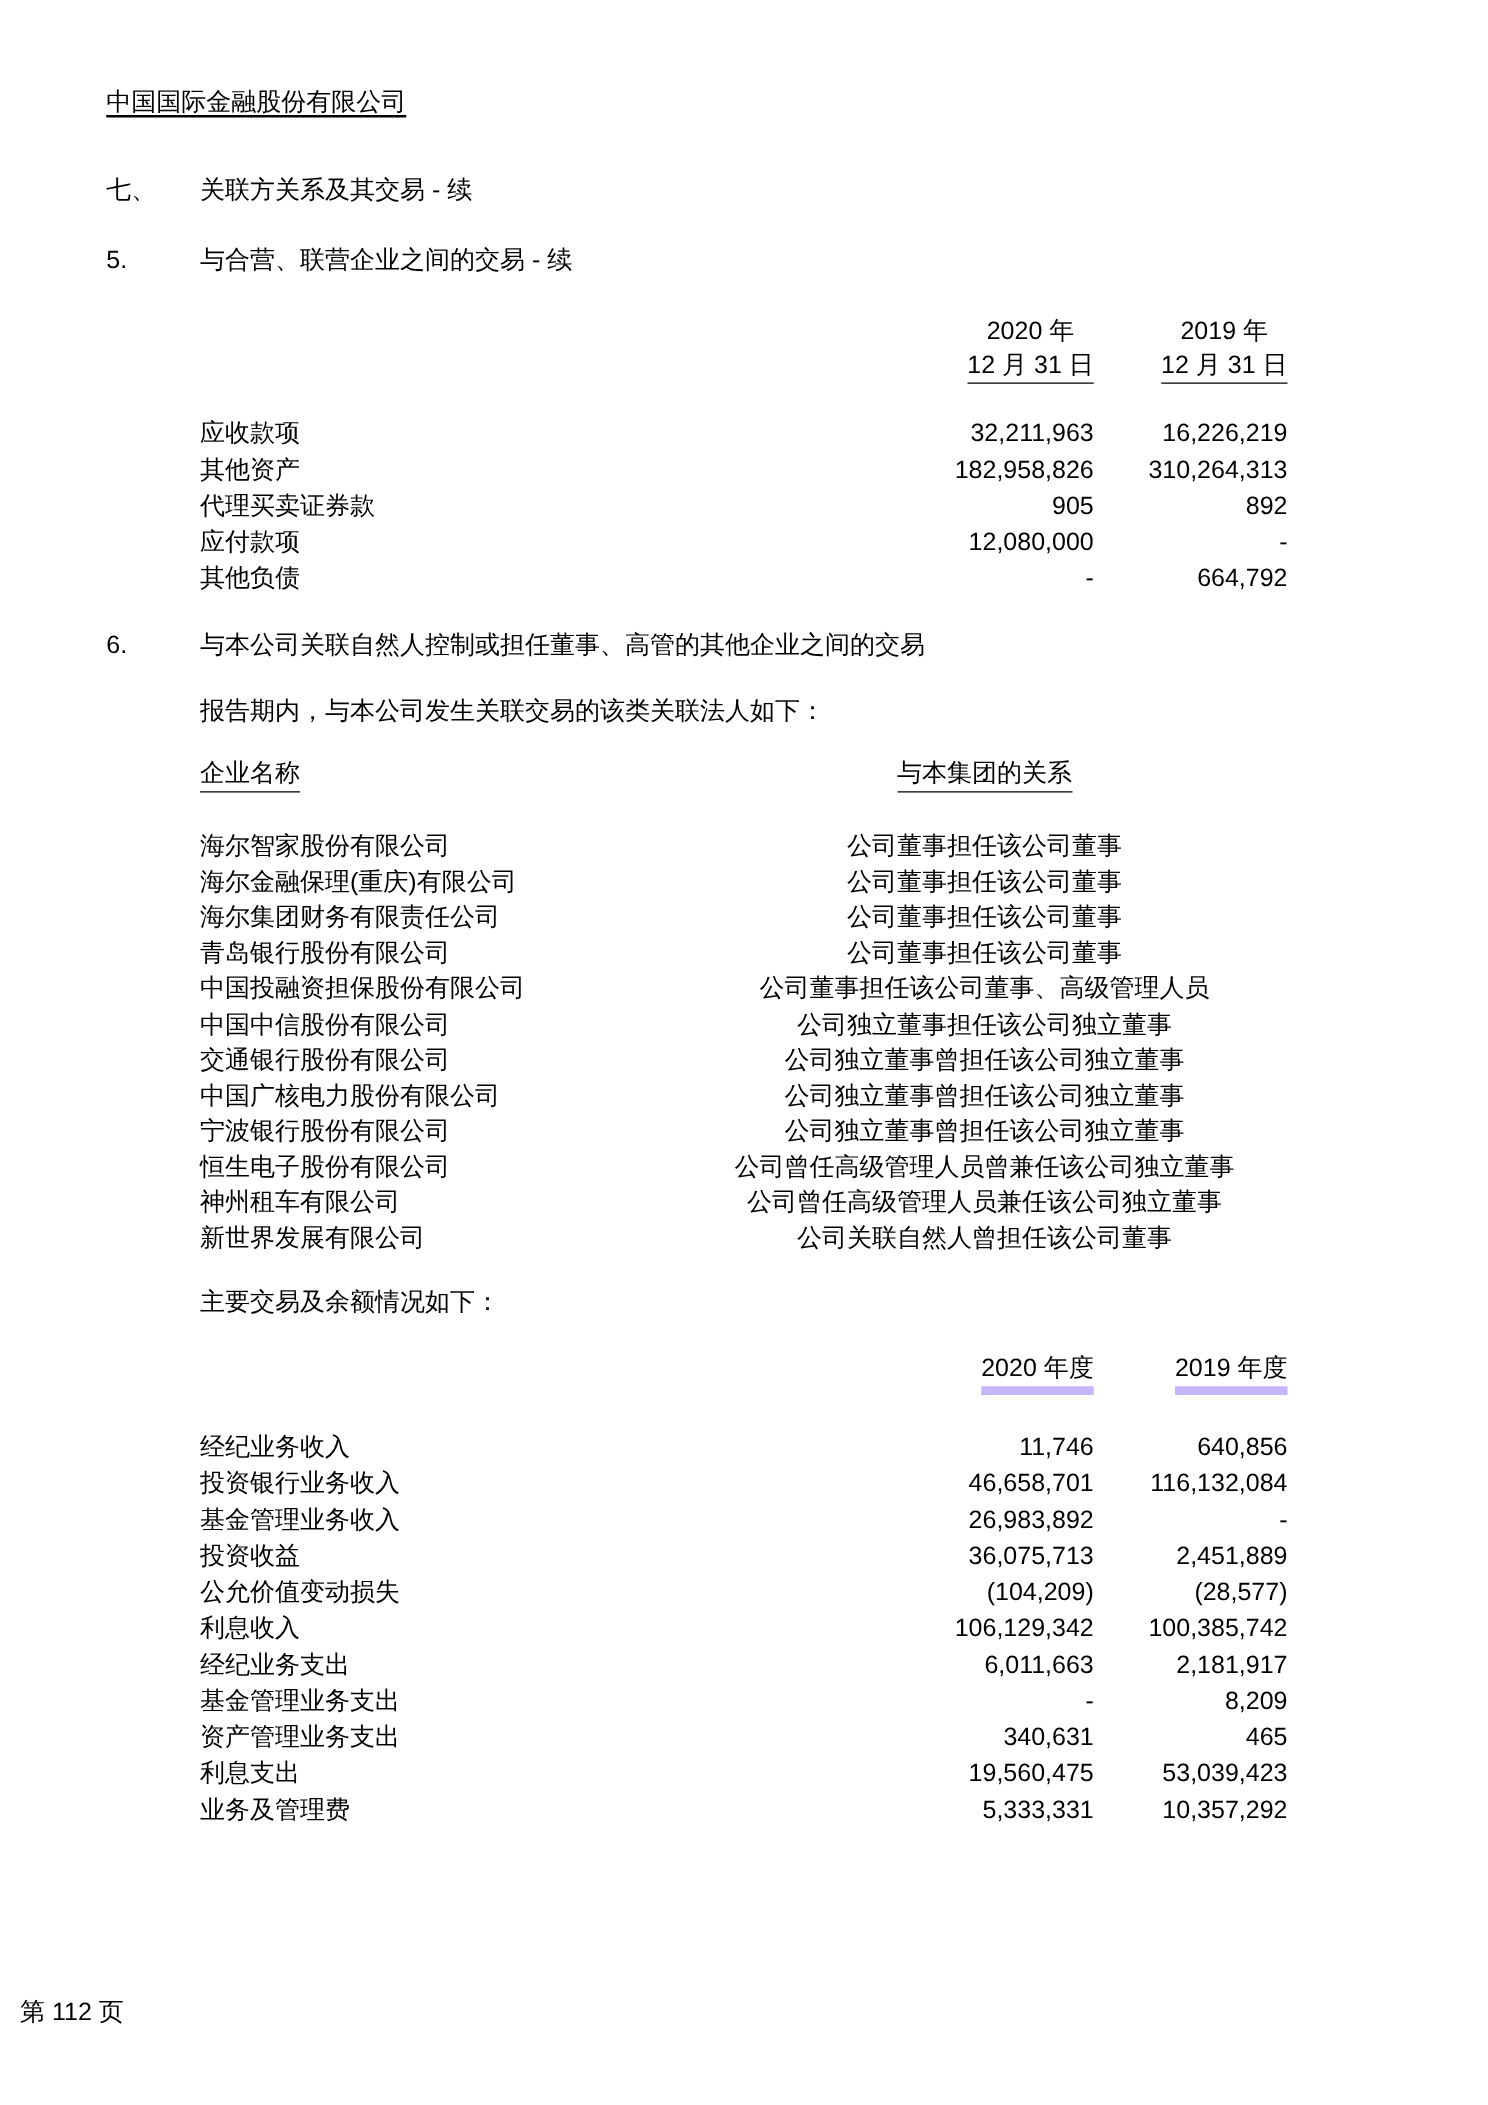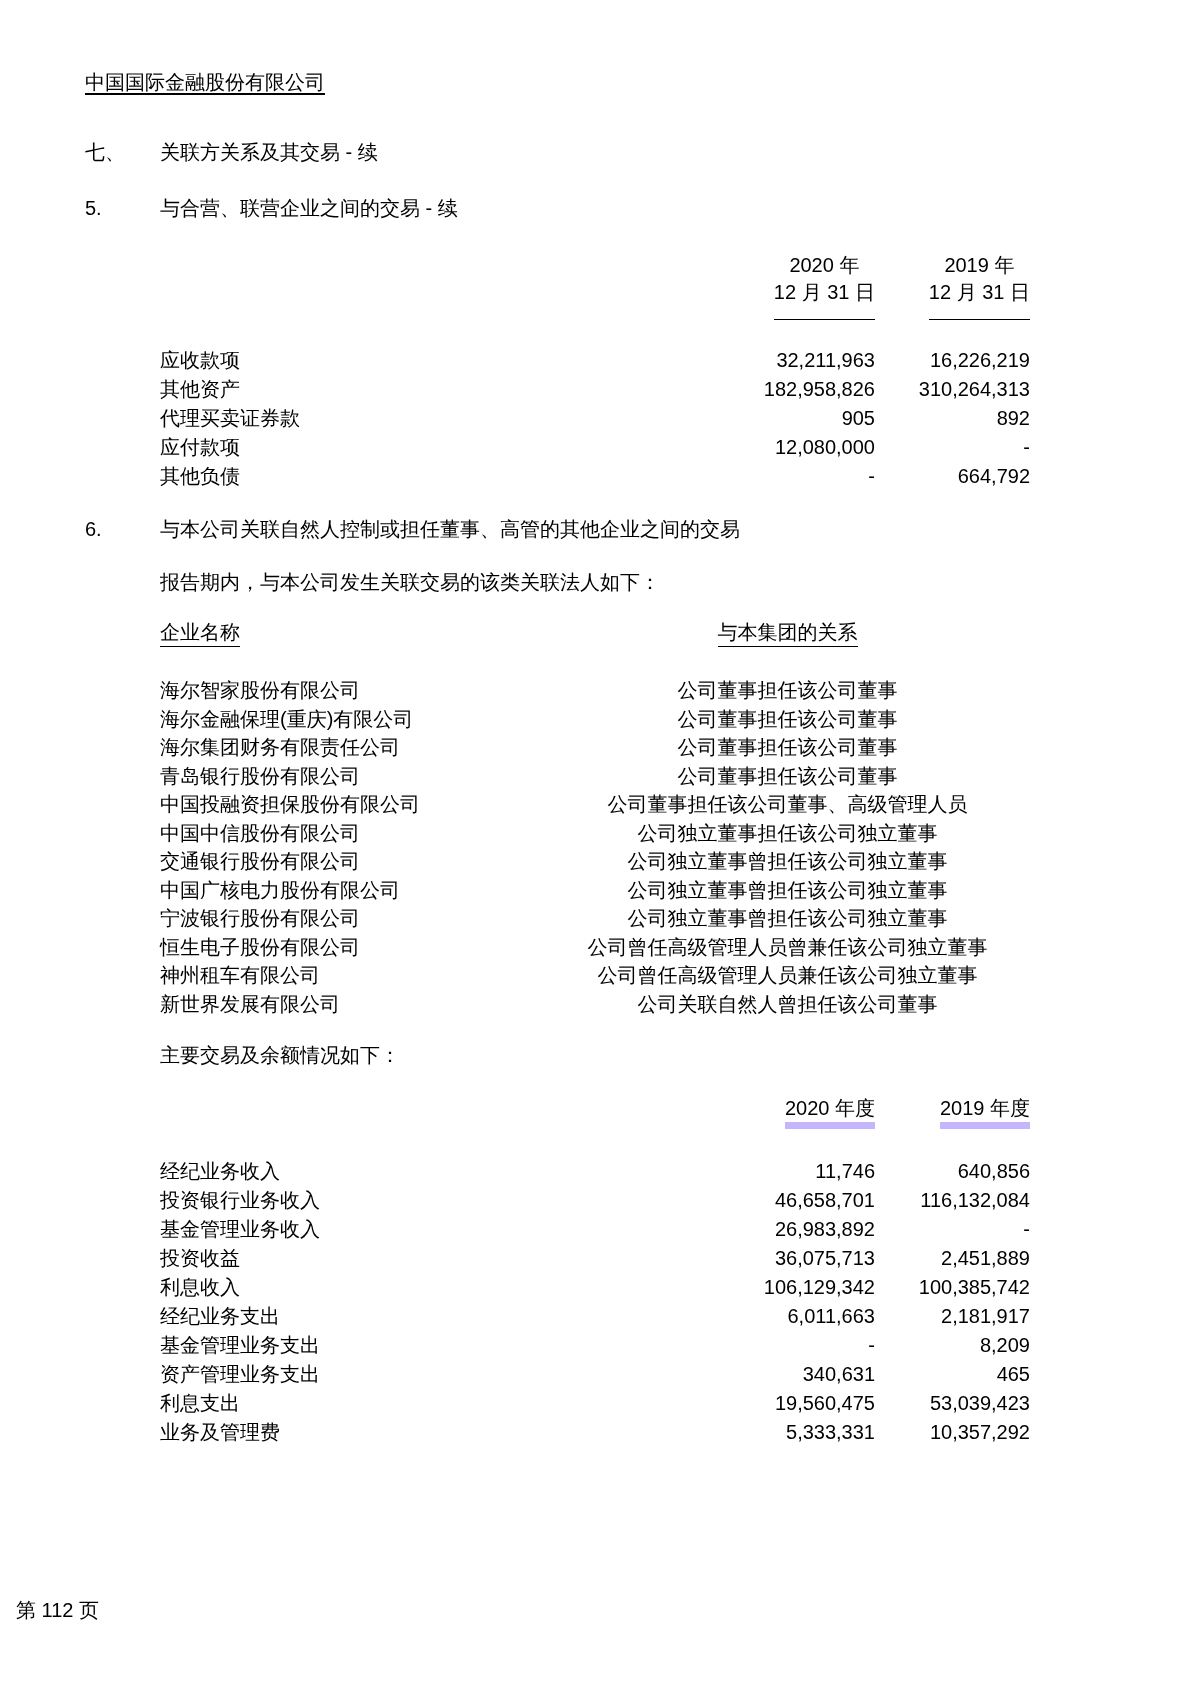--- a/index.html
+++ b/index.html
@@ -37,21 +37,21 @@
   .trow { display: flex; line-height: 29px; align-items: center; }
   .trow .lbl { flex: 1; text-align: left; }
   .trow .val1 { width: 220px; text-align: right; }
   .trow .val2 { width: 155px; text-align: right; }
 
   .numhead-row { display: flex; margin-top: 32px; }
   .numhead-row .lbl { flex: 1; }
   .numhead-row .hcell1 { width: 220px; text-align: right; }
   .numhead-row .hcell2 { width: 155px; text-align: right; }
   .numhead { display: inline-block; text-align: center; line-height: 27px; }
-  .numhead .l2 { border-bottom: 1px solid #000; padding-bottom: 13px; }
+  .numhead .l2 { border-bottom: 1px solid #000; padding-bottom: 0; }
 
   .t1-rows { margin-top: 26px; }
   .t3-headrow { display: flex; margin-top: 29px; line-height: 24px; }
   .t3-headrow .lbl { flex: 1; }
   .t3-headrow .hcell1 { width: 220px; text-align: right; }
   .t3-headrow .hcell2 { width: 155px; text-align: right; }
   .t3-headrow .hu { border-bottom: 7px solid #c4b5fd; padding-bottom: 2px; display: inline-block; }
   .t3-rows { margin-top: 28px; }
 
   
@@ -231,20 +231,25 @@
         <div class="lbl">基金管理业务收入</div>
         <div class="val1">26,983,892</div>
         <div class="val2">-</div>
       </div>
       <div class="trow">
         <div class="lbl">投资收益</div>
         <div class="val1">36,075,713</div>
         <div class="val2">2,451,889</div>
       </div>
       <div class="trow">
+        <div class="lbl">公允价值变动损失</div>
+        <div class="val1">(104,209)</div>
+        <div class="val2">(28,577)</div>
+      </div>
+      <div class="trow">
         <div class="lbl">利息收入</div>
         <div class="val1">106,129,342</div>
         <div class="val2">100,385,742</div>
       </div>
       <div class="trow">
         <div class="lbl">经纪业务支出</div>
         <div class="val1">6,011,663</div>
         <div class="val2">2,181,917</div>
       </div>
       <div class="trow">

